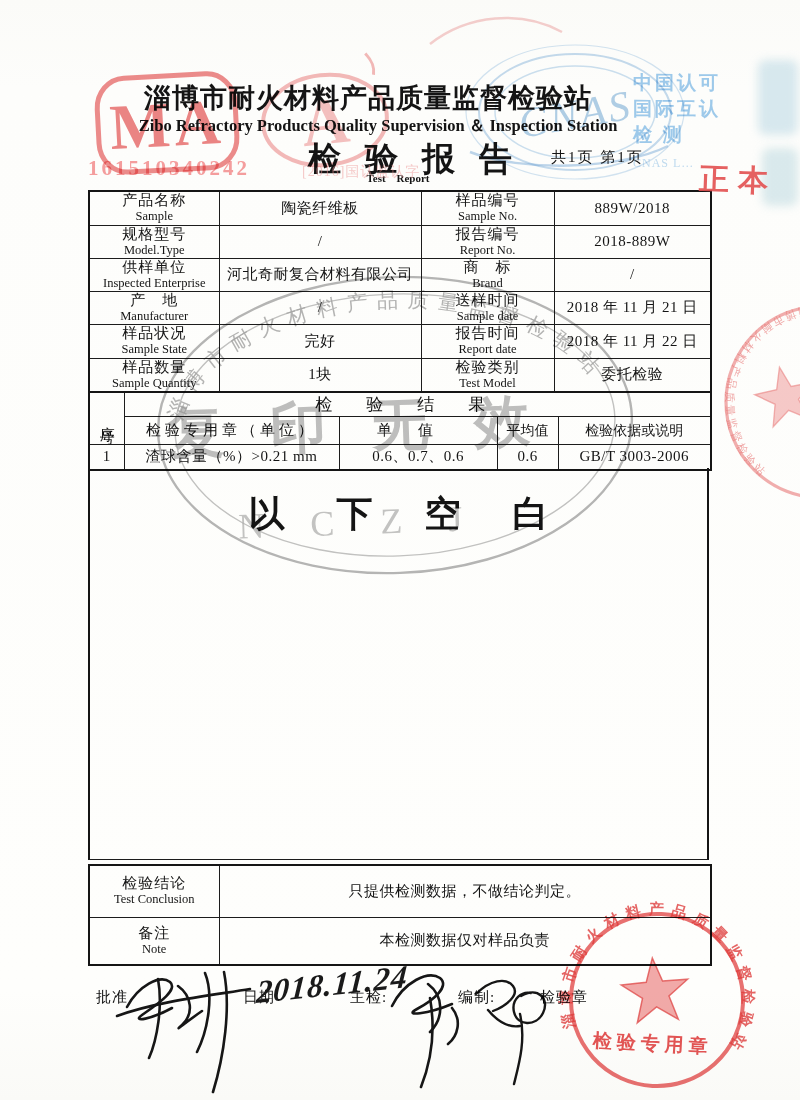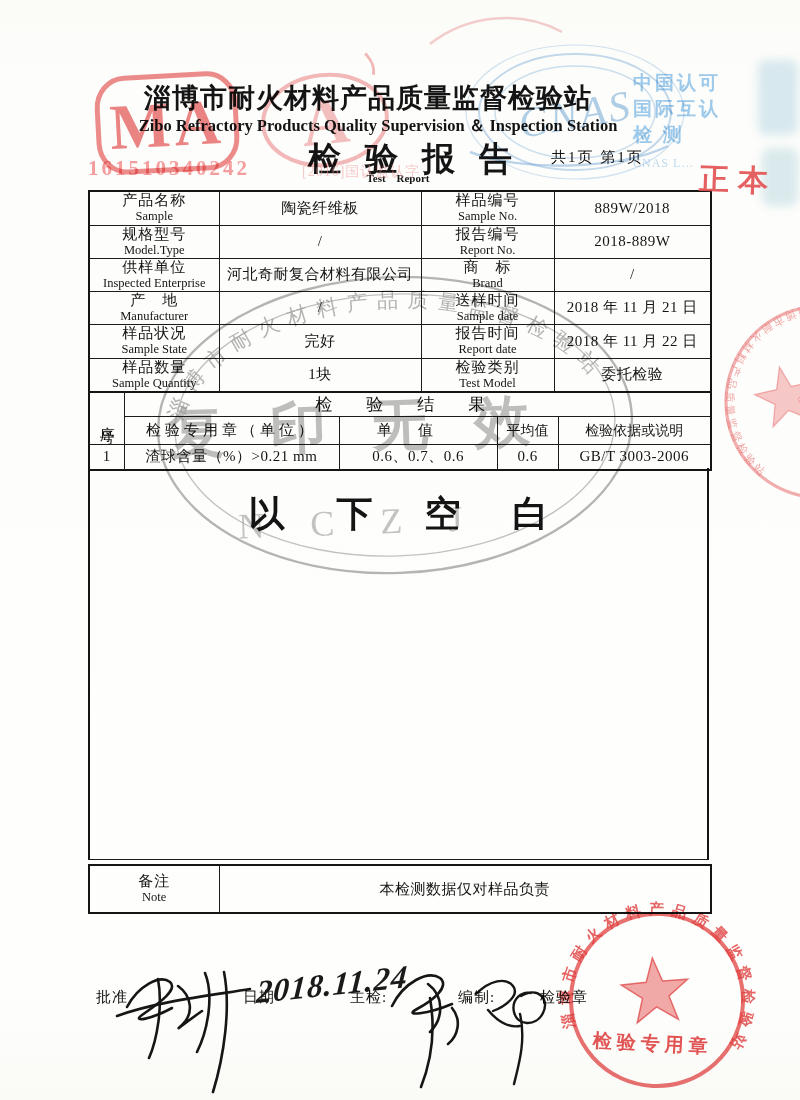--- a/index.html
+++ b/index.html
@@ -185,20 +185,27 @@
   <div class="blank-box z1">
     <span class="blank-note">以下空白</span>
   </div>
 
   <table class="t t4 z1">
     <colgroup>
         <col style="width:130px">
         <col style="width:492px">
       </colgroup>
     <tbody>
+        <tr style="height:52px">
+      <td>
+            <span class="lbl-cn">检验结论</span>
+            <span class="lbl-en">Test Conclusion</span>
+          </td>
+      <td class="val">只提供检测数据，不做结论判定。</td>
+    </tr>
     <tr style="height:48px">
       <td>
             <span class="lbl-cn">备注</span>
             <span class="lbl-en">Note</span>
           </td>
       <td class="val">本检测数据仅对样品负责</td>
     </tr>
   </tbody>
     </table>
 

